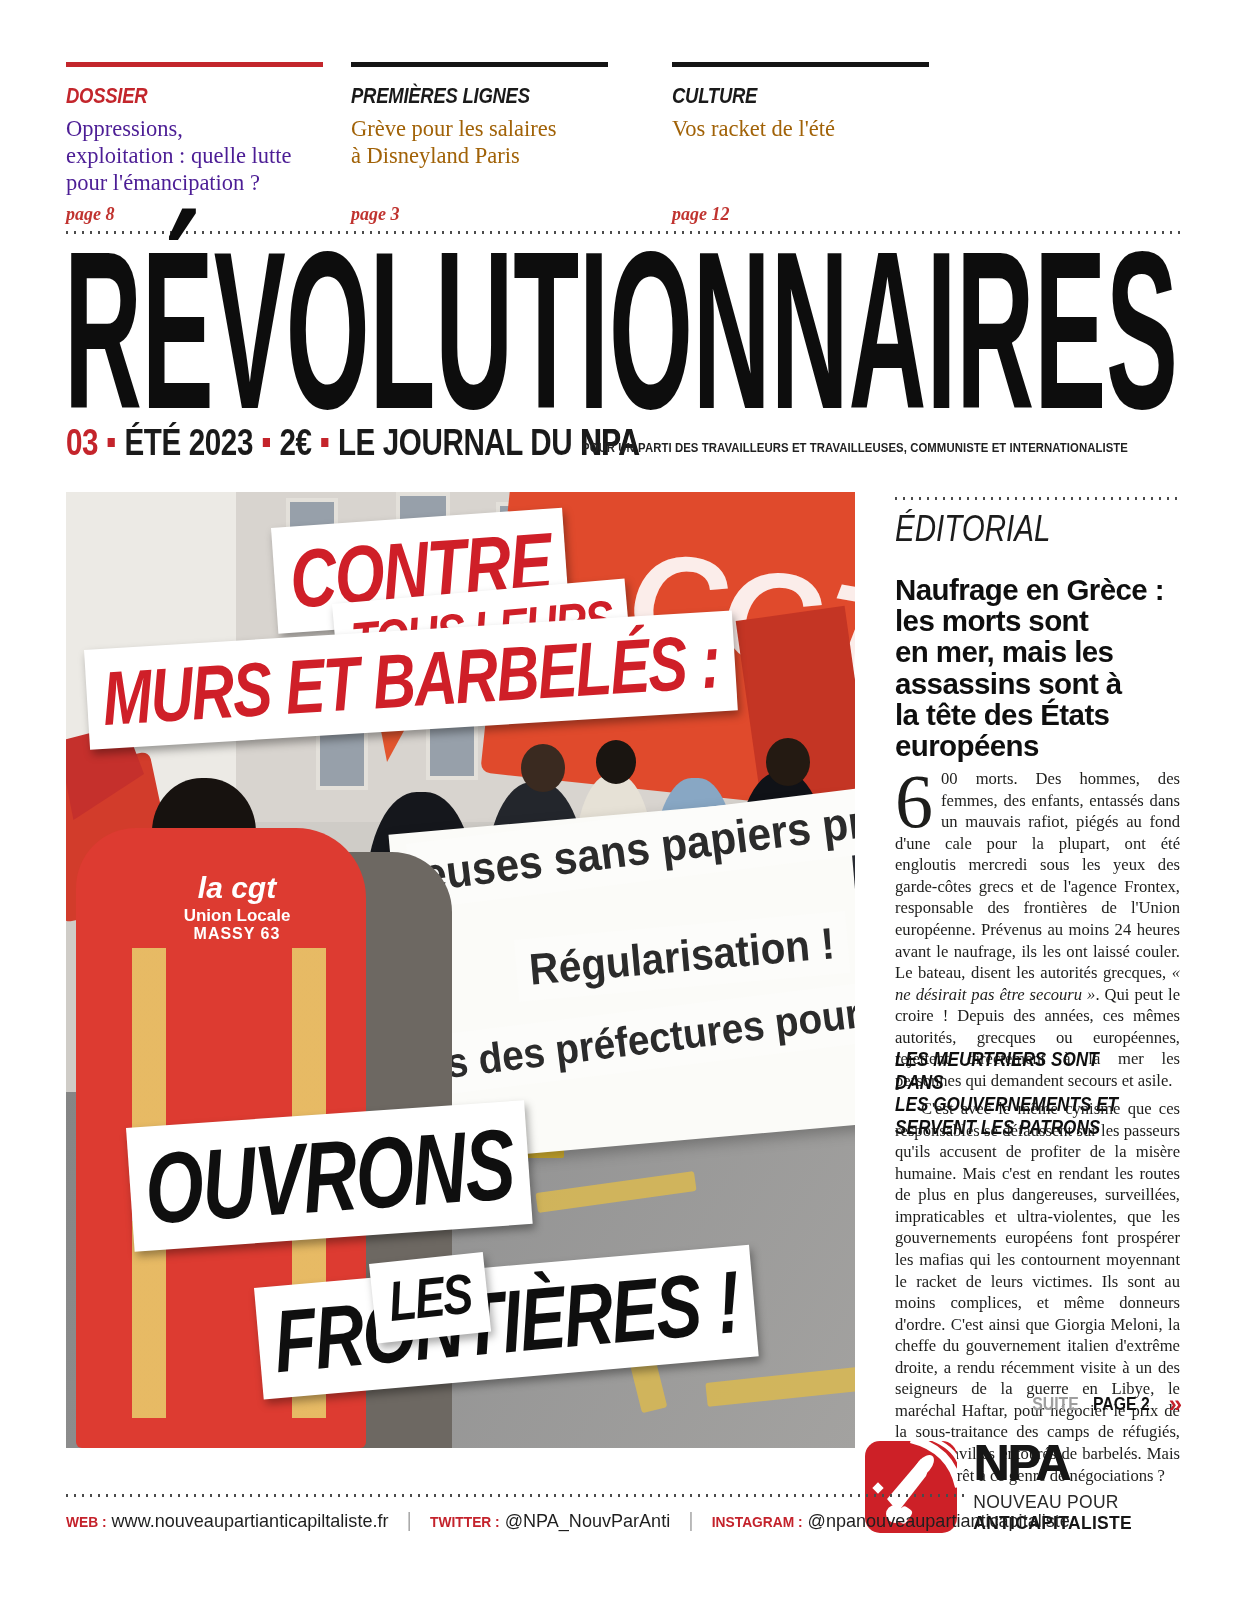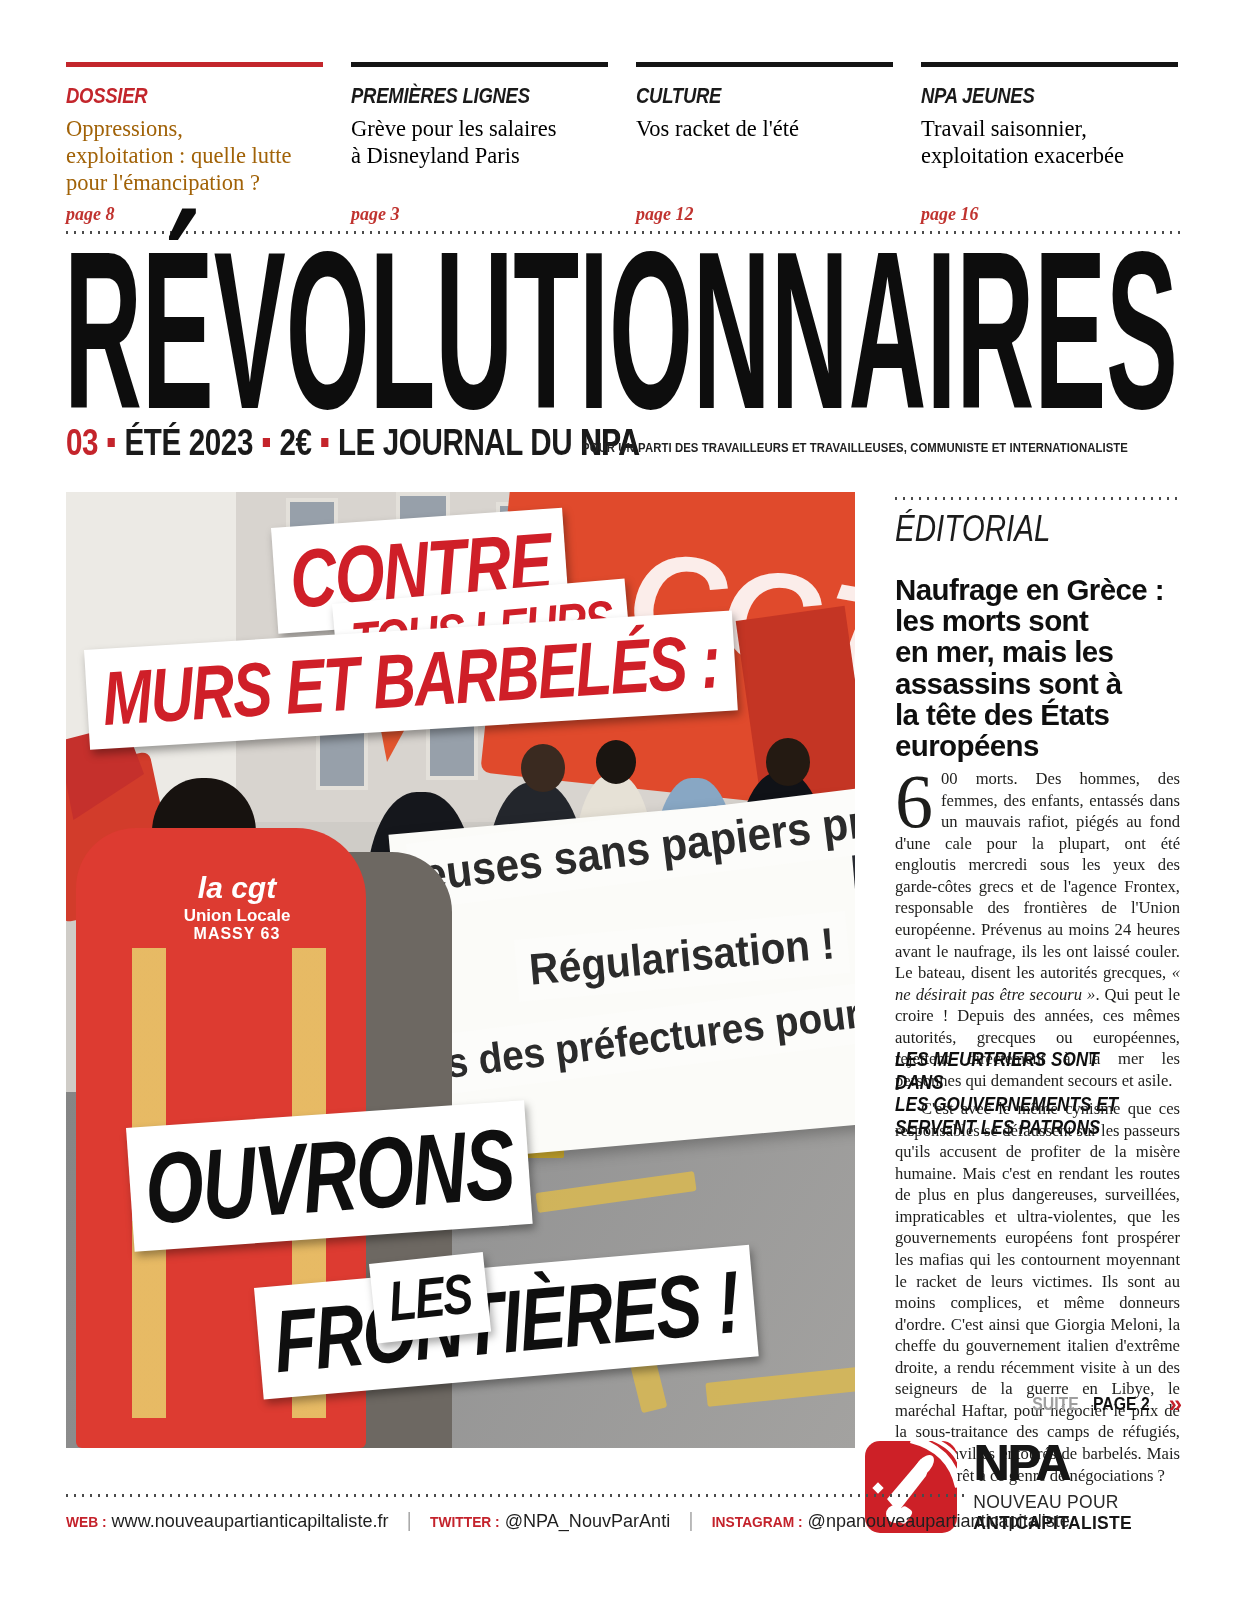--- a/index.html
+++ b/index.html
@@ -9,22 +9,22 @@
   .dots{position:absolute;height:3px;
         background:repeating-linear-gradient(90deg,#4b4b4b 0 2.5px,transparent 2.5px 8px);}
 
   
   .nav-col{position:absolute;top:62px;width:257px;height:172px;}
   .nav-rule{height:5px;width:100%;}
   .nav-rule.red{background:#c3262c;}
   .nav-rule.black{background:#141414;}
   .nav-section{margin-top:16px;font-size:22px;font-weight:700;font-style:italic;letter-spacing:-.3px;}
   .nav-section.red{color:#c3262c;}
-  .nav-teaser{margin-top:6px;font-family:"Liberation Serif",serif;font-size:22.5px;line-height:1.2;color:#000000;}
-  .nav-teaser.red{color:#a16207;}
+  .nav-teaser{margin-top:6px;font-family:"Liberation Serif",serif;font-size:22.5px;line-height:1.2;color:#a16207;}
+  .nav-teaser.red{color:#4c1d95;}
   .nav-pageref{position:absolute;top:142px;left:0;font-family:"Liberation Serif",serif;
                font-style:italic;font-weight:600;font-size:18px;color:#c0332f;}
 
   
   .masthead-svg{position:absolute;left:64px;top:248px;overflow:visible;}
   .masthead-svg text{font-family:"Liberation Sans",sans-serif;font-weight:700;fill:#0d0d0d;}
   .issue-line{position:absolute;left:66px;top:422px;font-size:37px;font-weight:700;color:#1a1a1a;
               white-space:nowrap;transform:scaleX(.8);transform-origin:0 0;letter-spacing:-.5px;}
   .issue-line .red{color:#c4242b;}
   .issue-line .dot{display:inline-block;width:9px;height:9px;background:#c4242b;margin:0 12px 5px 12px;vertical-align:middle;}
@@ -112,31 +112,25 @@
     <div class="nav-section red"><span class="cond">DOSSIER</span></div>
     <div class="nav-teaser red">Oppressions,<br>exploitation : quelle lutte<br>pour l'émancipation ?</div>
     <div class="nav-pageref">page 8</div>
   </div>
   <div class="nav-col" style="left:351px">
     <div class="nav-rule black"></div>
     <div class="nav-section"><span class="cond">PREMIÈRES LIGNES</span></div>
     <div class="nav-teaser">Grève pour les salaires<br>à Disneyland Paris</div>
     <div class="nav-pageref">page 3</div>
   </div>
-  <div class="nav-col" style="left:636px">
+  <div class="nav-col" style="left:672px">
     <div class="nav-rule black"></div>
     <div class="nav-section"><span class="cond">CULTURE</span></div>
     <div class="nav-teaser">Vos racket de l'été</div>
     <div class="nav-pageref">page 12</div>
-  </div>
-  <div class="nav-col" style="left:921px">
-    <div class="nav-rule black"></div>
-    <div class="nav-section"><span class="cond">NPA JEUNES</span></div>
-    <div class="nav-teaser">Travail saisonnier,<br>exploitation exacerbée</div>
-    <div class="nav-pageref">page 16</div>
   </div>
 
   <div class="dots" style="left:66px;top:231px;width:1114px;"></div>
 
   <svg class="masthead-svg" width="1114" height="162">
     <text x="0" y="160" font-size="225" textLength="1114" lengthAdjust="spacingAndGlyphs">RÉVOLUTIONNAIRES</text>
   </svg>
 
   <div class="issue-line">
     <span class="red">03</span><span class="dot"></span><span>ÉTÉ 2023</span><span class="dot"></span><span>2€</span><span class="dot"></span><span>LE JOURNAL DU</span>&nbsp;<span class="npa">NPA</span>

